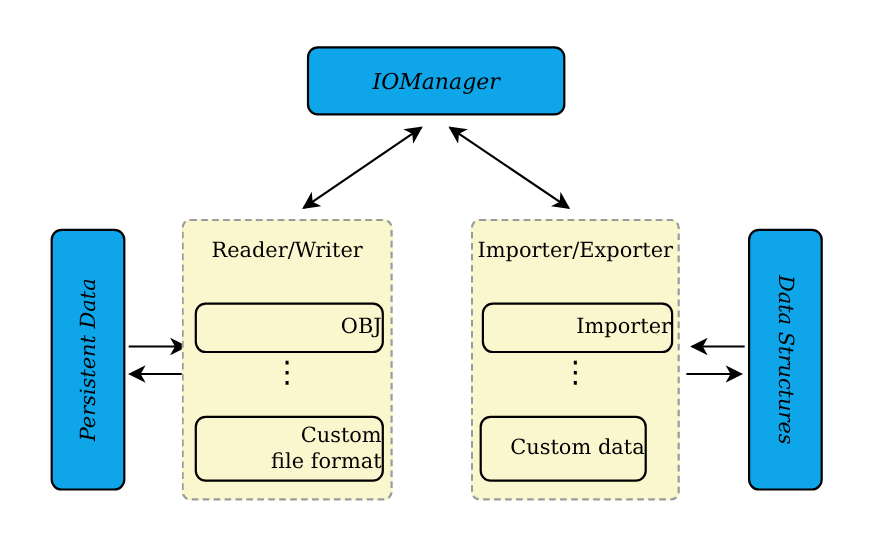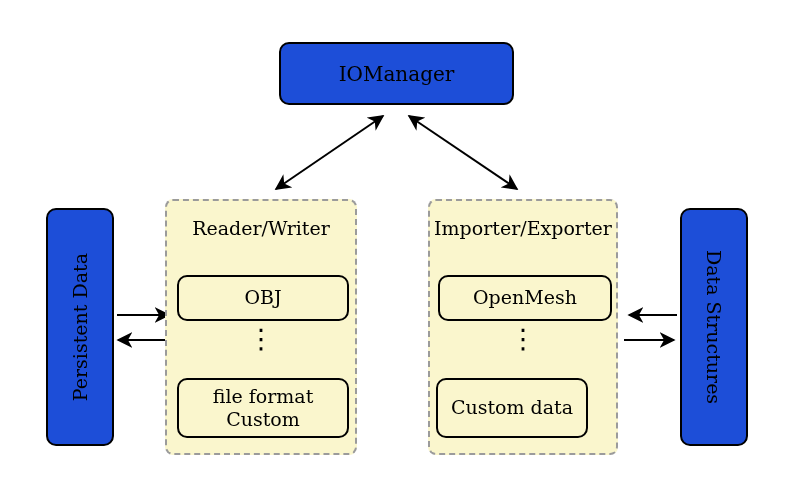--- a/index.html
+++ b/index.html
@@ -16,24 +16,24 @@
     color: #000;
   }
   .stage { position: absolute; inset: 0; }
 
   .arrows { position: absolute; left: 0; top: 0; width: 800px; height: 489px; pointer-events: none; }
   .arrows line { stroke: var(--arrow); stroke-width: 2; }
   .arrows .head { fill: var(--arrow); }
 
   .box {
     position: absolute;
-    background: #1d4ed8;
+    background: #0ea5e9;
     border: 2.5px solid var(--box-border);
     border-radius: 10px;
-    display: flex; align-items: center; justify-content: center;
+    display: flex; align-items: center; justify-content: center; font-style: italic;
   }
   .io-box { left: 279px; top: 42px; width: 235px; height: 63px; font-size: 20px; }
 
   .vbox { display: flex; align-items: center; justify-content: center; }
   .vbox-left  { left: 46px;  top: 208px; width: 68px; height: 238px; }
   .vbox-right { left: 680px; top: 208px; width: 68px; height: 238px; }
   .vtext { font-size: 19px; white-space: nowrap; writing-mode: vertical-rl; }
   .vtext.up { transform: rotate(180deg); }
 
   .group {
@@ -46,21 +46,21 @@
   .group-right { left: 428px; top: 199px; width: 190px; height: 256px; }
   .gtitle {
     position: absolute; top: 16px; left: 0; width: 100%;
     text-align: center; font-size: 19px; white-space: nowrap;
   }
   .ibox {
     position: absolute;
     background: var(--group-fill);
     border: 2.5px solid var(--box-border);
     border-radius: 10px;
-    display: flex; flex-direction: column; align-items: center; justify-content: center;
+    display: flex; flex-direction: column; align-items: flex-end; justify-content: center;
     font-size: 19px; line-height: 1.22; text-align: center;
   }
   .ibox-a { left: 10px; top: 74px; width: 172px; height: 46px; }
   .ibox-b { left: 10px; top: 177px; width: 172px; height: 60px; }
   .group-right .ibox-a { left: 8px; width: 174px; }
   .group-right .ibox-b { left: 6px; width: 152px; }
   .dots {
     position: absolute; top: 124px; left: 0; width: 100%;
     text-align: center; font-size: 27px; line-height: 1;
   }
@@ -93,29 +93,29 @@
     <span class="vtext up">Persistent Data</span>
   </div>
 
   <div class="group group-left">
     <div class="gtitle">Reader/Writer</div>
     <div class="ibox ibox-a">
       <span class="line">OBJ</span>
     </div>
     <div class="dots">⋮</div>
     <div class="ibox ibox-b">
+      <span class="line">Custom</span>
       <span class="line">file format</span>
-      <span class="line">Custom</span>
     </div>
   </div>
 
   <div class="group group-right">
     <div class="gtitle">Importer/Exporter</div>
     <div class="ibox ibox-a">
-      <span class="line">OpenMesh</span>
+      <span class="line">Importer</span>
     </div>
     <div class="dots">⋮</div>
     <div class="ibox ibox-b">
       <span class="line">Custom data</span>
     </div>
   </div>
 
   <div class="box vbox vbox-right">
     <span class="vtext">Data Structures</span>
   </div>

